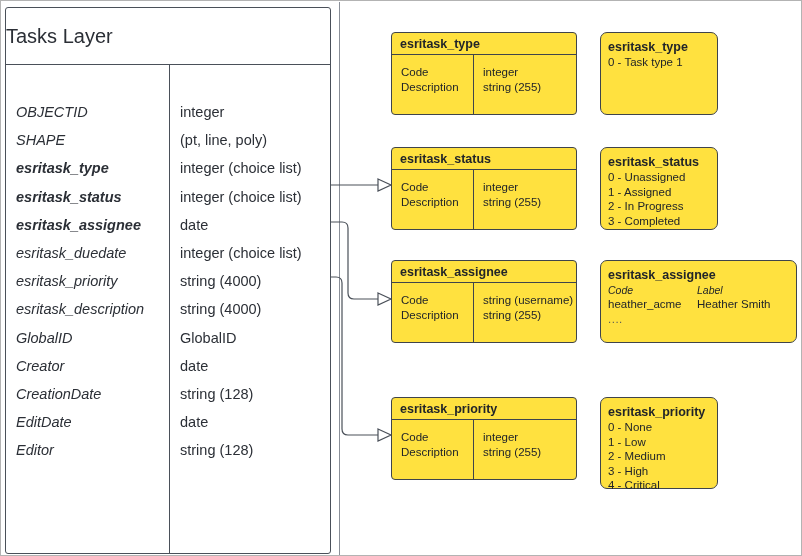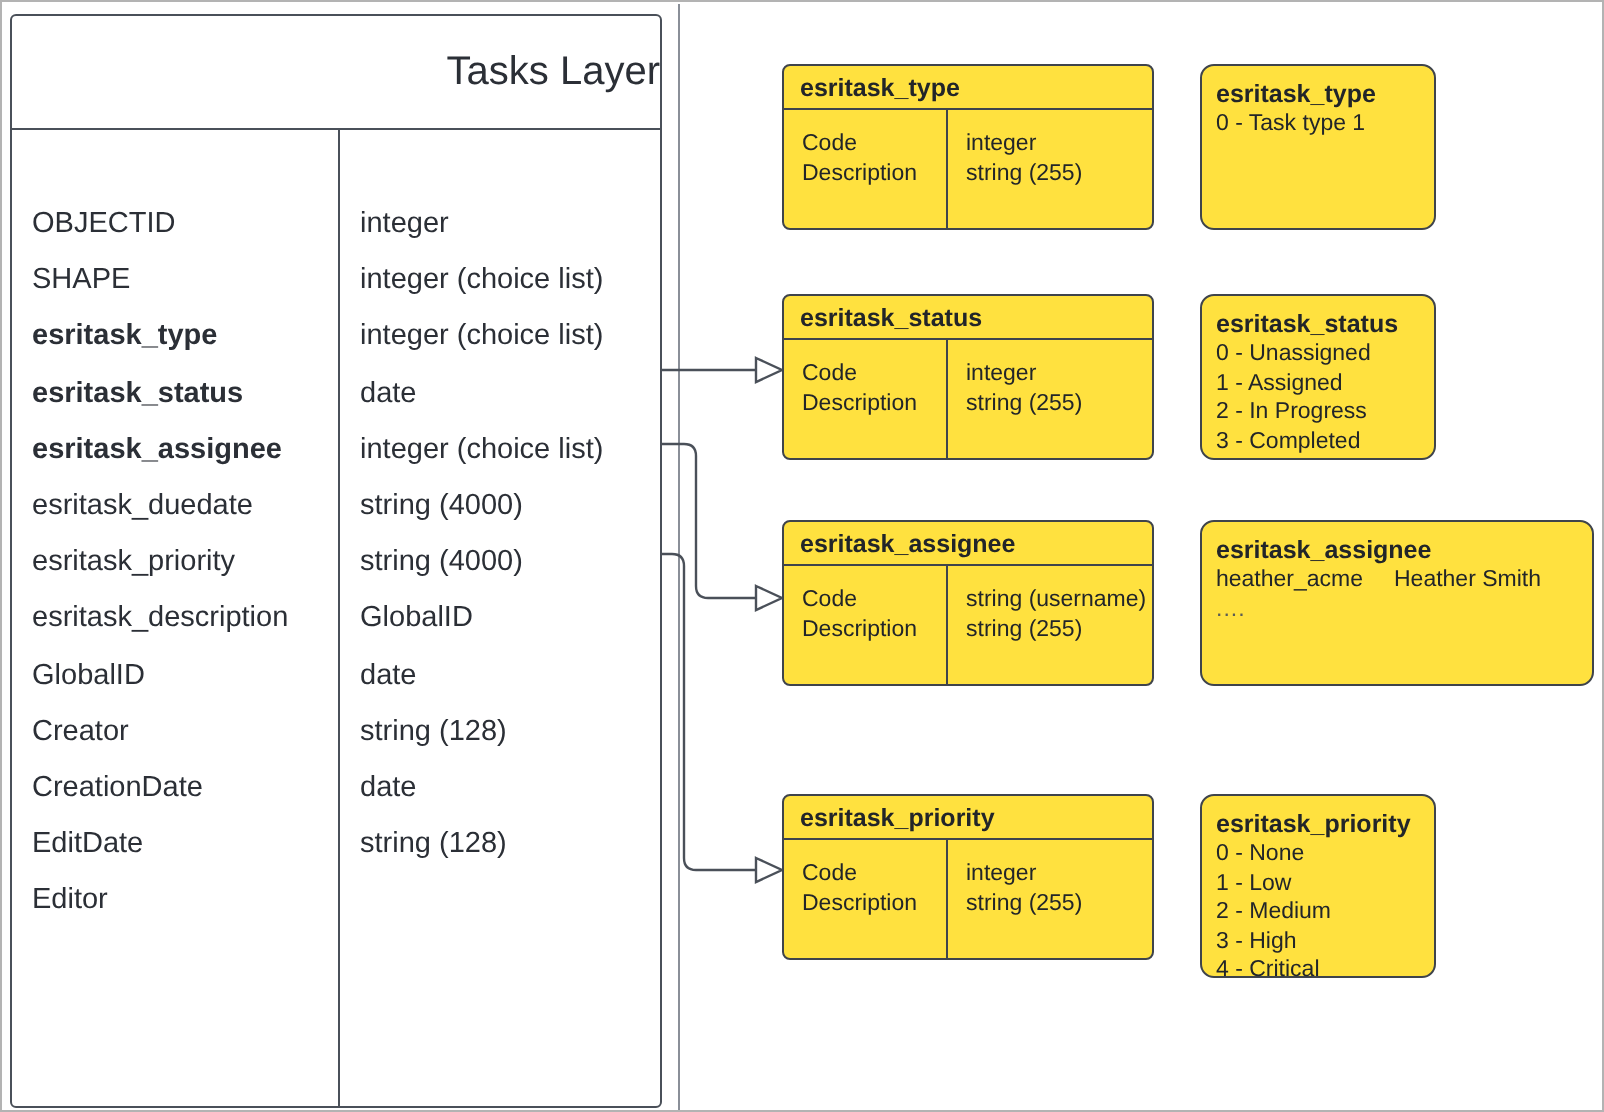--- a/index.html
+++ b/index.html
@@ -45,21 +45,21 @@
     width: 326px;
     height: 547px;
   }
   .entity-title {
     position: absolute;
     left: 0;
     top: 0;
     width: 100%;
     height: 57px;
     line-height: 57px;
-    text-align: right;
+    text-align: left;
     font-size: 20px;
     color: #2b2f36;
     box-sizing: border-box;
     border-bottom: 1px solid #4a5059;
   }
   .entity-body {
     position: absolute;
     left: 0;
     top: 57px;
     right: 0;
@@ -71,20 +71,21 @@
     top: 0;
     bottom: 0;
     width: 1px;
     background: #4a5059;
   }
   .field-list {
     position: absolute;
     left: 0;
     top: 33px;
     width: 163px;
+    font-style: italic;
   }
   .type-list {
     position: absolute;
     left: 164px;
     top: 33px;
     right: 0;
   }
   .field-row {
     height: 28.2px;
     line-height: 28.2px;
@@ -200,20 +201,21 @@
         <div class="field-row">esritask_description</div>
         <div class="field-row">GlobalID</div>
         <div class="field-row">Creator</div>
         <div class="field-row">CreationDate</div>
         <div class="field-row">EditDate</div>
         <div class="field-row">Editor</div>
       </div>
 
       <div class="type-list">
         <div class="field-row">integer</div>
+        <div class="field-row">(pt, line, poly)</div>
         <div class="field-row">integer (choice list)</div>
         <div class="field-row">integer (choice list)</div>
         <div class="field-row">date</div>
         <div class="field-row">integer (choice list)</div>
         <div class="field-row">string (4000)</div>
         <div class="field-row">string (4000)</div>
         <div class="field-row">GlobalID</div>
         <div class="field-row">date</div>
         <div class="field-row">string (128)</div>
         <div class="field-row">date</div>
@@ -302,20 +304,23 @@
   <div class="values" style="left:599px; top:146px; width:118px; height:83px;">
     <span class="vtitle">esritask_status</span>
     <span class="vline">0 - Unassigned</span>
     <span class="vline">1 - Assigned</span>
     <span class="vline">2 - In Progress</span>
     <span class="vline">3 - Completed</span>
   </div>
 
   <div class="values" style="left:599px; top:259px; width:197px; height:83px;">
     <span class="vtitle">esritask_assignee</span>
+    <span class="vrow subhead">
+      <span class="c1">Code</span><span>Label</span>
+    </span>
     <span class="vrow">
       <span class="c1">heather_acme</span><span>Heather Smith</span>
     </span>
     <span class="vdots">....</span>
   </div>
 
   <div class="values" style="left:599px; top:396px; width:118px; height:92px;">
     <span class="vtitle">esritask_priority</span>
     <span class="vline">0 - None</span>
     <span class="vline">1 - Low</span>

